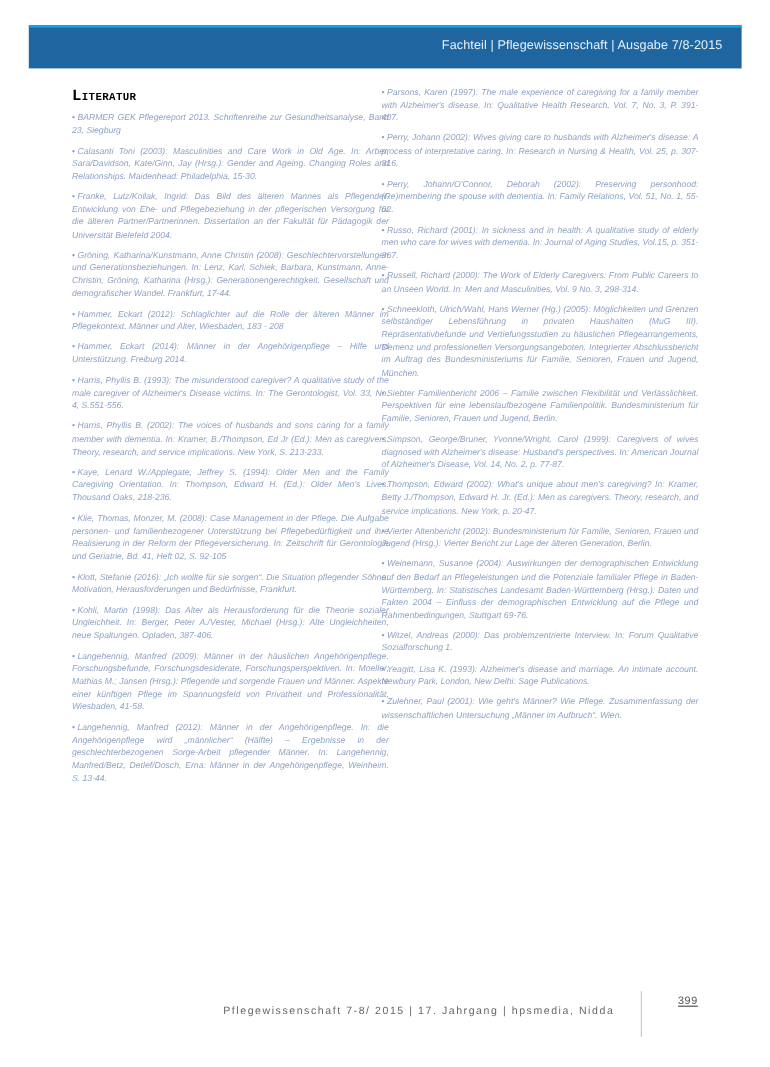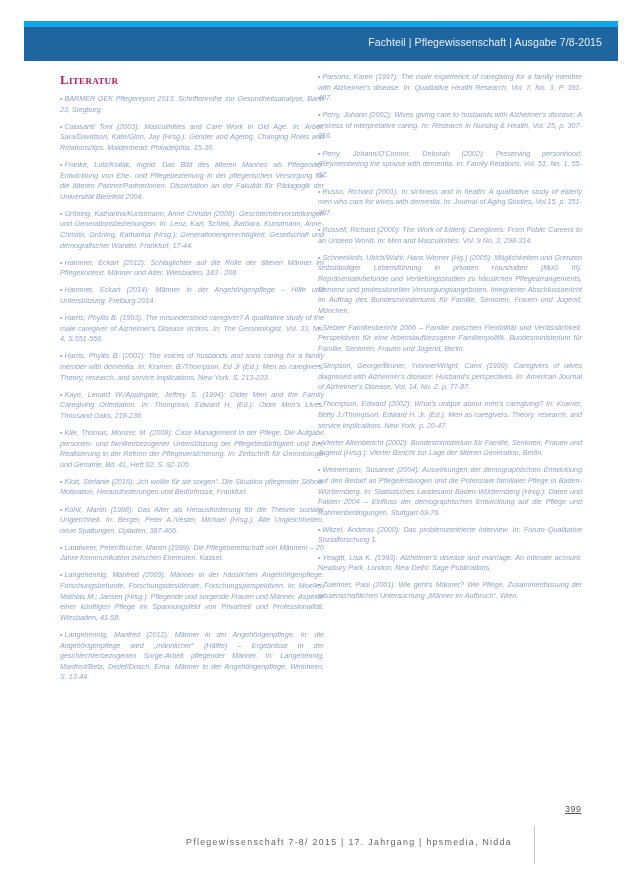--- a/index.html
+++ b/index.html
@@ -1,48 +1,48 @@
 <!DOCTYPE html>
 <html><head>
 <meta charset="utf-8">
 <style>
   html, body { margin: 0; padding: 0; background: #ffffff; }
   body { width: 642px; height: 889px; position: relative; overflow: hidden; font-family: "Liberation Sans", sans-serif; }
   .header-bar {
     position: absolute; left: 24px; top: 21px; width: 594px; height: 34px;
     background: #1f66a0;
-    border-top: 6px solid #0ea5e9;
+    border-top: 2px solid #0ea5e9;
   }
   .header-text {
     position: absolute; right: 16px; top: 9px;
     color: #e8f0f8; font-size: 10.5px; letter-spacing: 0.1px; white-space: nowrap;
   }
   .col { position: absolute; top: 72px; width: 264px; }
   .col-left { left: 60px; }
   .col-right { left: 318px; }
   .section-title {
-    font-family: Liberation Serif, serif;
-    font-size: 13px; font-weight: bold; color: #be185d;
+    font-family: Liberation Mono, monospace;
+    font-size: 13px; font-weight: bold; color: #000000;
     font-variant: small-caps; letter-spacing: 0.3px;
     margin: 0 0 6px 0;
   }
   .ref {
     font-size: 7.2px; line-height: 10.6px; color: #8fa3c4;
     font-style: italic; margin: 0 0 6.5px 0; text-align: justify;
   }
   .ref .bullet { font-style: normal; margin-right: 2px; }
   .footer-text {
     position: absolute; left: 186px; top: 837px;
     font-size: 8.8px; color: #666; letter-spacing: 1.3px; white-space: nowrap;
   }
   .footer-divider {
     position: absolute; left: 534px; top: 826px; width: 1px; height: 38px; background: #c8c8c8;
   }
   .page-number {
-    position: absolute; left: 565px; top: 804px;
+    position: absolute; left: 565px; top: 829px;
     font-size: 9px; color: #555; letter-spacing: 0.5px; text-decoration: underline;
   }
 </style>
 </head>
 <body>
 
 <div class="header-bar">
   <span class="header-text">Fachteil | Pflegewissenschaft | Ausgabe 7/8-2015</span>
 </div>
 
@@ -54,21 +54,20 @@
       <div class="ref"><span class="bullet">•</span><span>Franke, Lutz/Kollak, Ingrid: Das Bild des älteren Mannes als Pflegender. Entwicklung von Ehe- und Pflegebeziehung in der pflegerischen Versorgung für die älteren Partner/Partnerinnen. Dissertation an der Fakultät für Pädagogik der Universität Bielefeld 2004.</span></div>
       <div class="ref"><span class="bullet">•</span><span>Gröning, Katharina/Kunstmann, Anne Christin (2008): Geschlechtervorstellungen und Generationsbeziehungen. In: Lenz, Karl, Schiek, Barbara, Kunstmann, Anne-Christin, Gröning, Katharina (Hrsg.): Generationengerechtigkeit. Gesellschaft und demografischer Wandel. Frankfurt, 17-44.</span></div>
       <div class="ref"><span class="bullet">•</span><span>Hammer, Eckart (2012): Schlaglichter auf die Rolle der älteren Männer im Pflegekontext. Männer und Alter, Wiesbaden, 183 - 208</span></div>
       <div class="ref"><span class="bullet">•</span><span>Hammer, Eckart (2014): Männer in der Angehörigenpflege – Hilfe und Unterstützung. Freiburg 2014.</span></div>
       <div class="ref"><span class="bullet">•</span><span>Harris, Phyllis B. (1993): The misunderstood caregiver? A qualitative study of the male caregiver of Alzheimer's Disease victims. In: The Gerontologist, Vol. 33, No. 4, S.551-556.</span></div>
       <div class="ref"><span class="bullet">•</span><span>Harris, Phyllis B. (2002): The voices of husbands and sons caring for a family member with dementia. In: Kramer, B./Thompson, Ed Jr (Ed.): Men as caregivers. Theory, research, and service implications. New York, S. 213-233.</span></div>
       <div class="ref"><span class="bullet">•</span><span>Kaye, Lenard W./Applegate, Jeffrey S. (1994): Older Men and the Family Caregiving Orientation. In: Thompson, Edward H. (Ed.): Older Men's Lives. Thousand Oaks, 218-236.</span></div>
       <div class="ref"><span class="bullet">•</span><span>Klie, Thomas, Monzer, M. (2008): Case Management in der Pflege. Die Aufgabe personen- und familienbezogener Unterstützung bei Pflegebedürftigkeit und ihre Realisierung in der Reform der Pflegeversicherung. In: Zeitschrift für Gerontologie und Geriatrie, Bd. 41, Heft 02, S. 92-105</span></div>
       <div class="ref"><span class="bullet">•</span><span>Klott, Stefanie (2016): „Ich wollte für sie sorgen“. Die Situation pflegender Söhne: Motivation, Herausforderungen und Bedürfnisse, Frankfurt.</span></div>
       <div class="ref"><span class="bullet">•</span><span>Kohli, Martin (1998): Das Alter als Herausforderung für die Theorie sozialer Ungleichheit. In: Berger, Peter A./Vester, Michael (Hrsg.): Alte Ungleichheiten, neue Spaltungen. Opladen, 387-406.</span></div>
-      <div class="ref"><span class="bullet">•</span><span>Landweer, Peter/Bruche, Maren (1999): Die Pflegebereitschaft von Männern – 20 Jahre Kommunikation zwischen Eheleuten. Kassel.</span></div>
       <div class="ref"><span class="bullet">•</span><span>Langehennig, Manfred (2009): Männer in der häuslichen Angehörigenpflege. Forschungsbefunde, Forschungsdesiderate, Forschungsperspektiven. In: Moeller, Mathias M.; Jansen (Hrsg.): Pflegende und sorgende Frauen und Männer. Aspekte einer künftigen Pflege im Spannungsfeld von Privatheit und Professionalität, Wiesbaden, 41-58.</span></div>
       <div class="ref"><span class="bullet">•</span><span>Langehennig, Manfred (2012): Männer in der Angehörigenpflege. In: die Angehörigenpflege wird „männlicher“ (Hälfte) – Ergebnisse in der geschlechterbezogenen Sorge-Arbeit pflegender Männer. In: Langehennig, Manfred/Betz, Detlef/Dosch, Erna: Männer in der Angehörigenpflege, Weinheim. S. 13-44.</span></div>
     </div>
 </div>
 
 <div class="col col-right">
   <div id="refs-right">
       <div class="ref"><span class="bullet">•</span><span>Parsons, Karen (1997): The male experience of caregiving for a family member with Alzheimer's disease. In: Qualitative Health Research, Vol. 7, No. 3, P. 391-407.</span></div>
       <div class="ref"><span class="bullet">•</span><span>Perry, Johann (2002): Wives giving care to husbands with Alzheimer's disease: A process of interpretative caring. In: Research in Nursing &amp; Health, Vol. 25, p. 307-316.</span></div>
       <div class="ref"><span class="bullet">•</span><span>Perry, Johann/O'Connor, Deborah (2002): Preserving personhood: (Re)membering the spouse with dementia. In: Family Relations, Vol. 51, No. 1, 55-62.</span></div>

